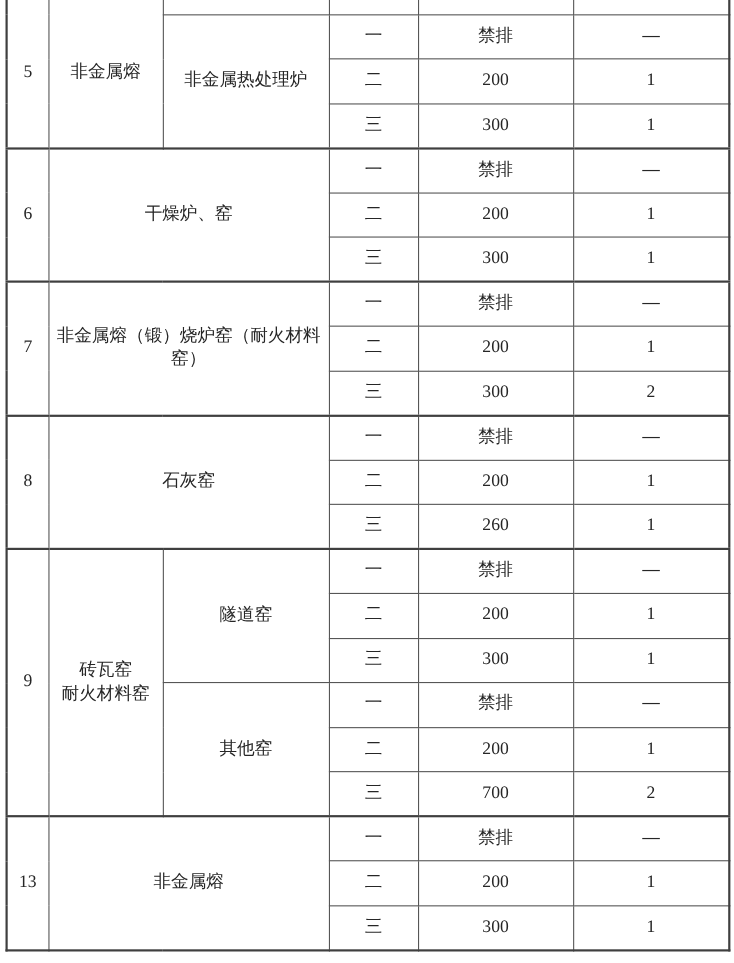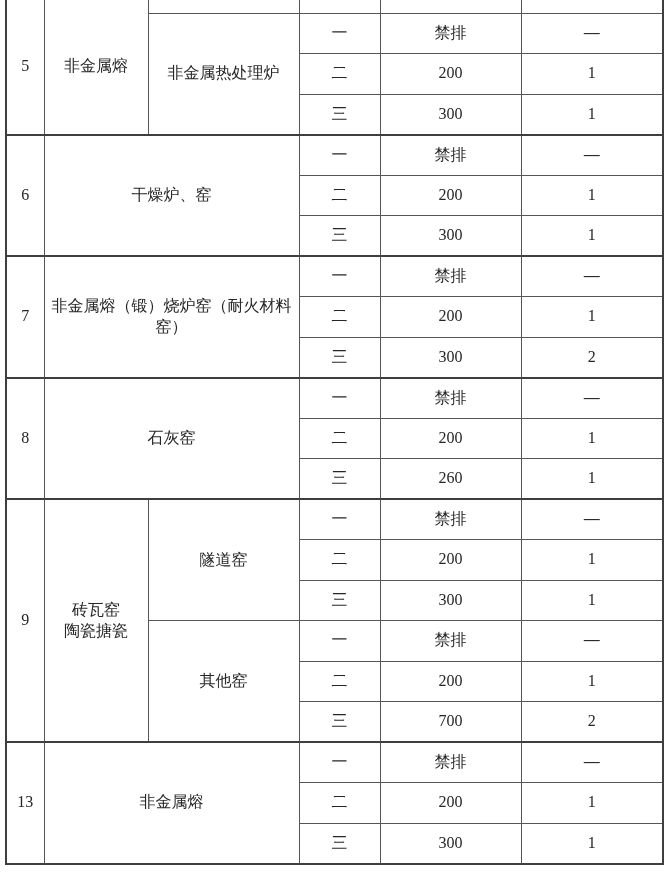--- a/index.html
+++ b/index.html
@@ -116,21 +116,21 @@
       </tr>
       <tr class="r">
         <td>三</td>
         <td class="num">260</td>
         <td class="num">1</td>
       </tr>
 
       <tr class="r sec">
         <td class="num" rowspan="6">9</td>
         <td class="two-line" rowspan="6">砖瓦窑
-陶瓷搪瓷</td>
+耐火材料窑</td>
         <td rowspan="3">隧道窑</td>
         <td>一</td>
         <td>禁排</td>
         <td>—</td>
       </tr>
       <tr class="r">
         <td>二</td>
         <td class="num">200</td>
         <td class="num">1</td>
       </tr>

